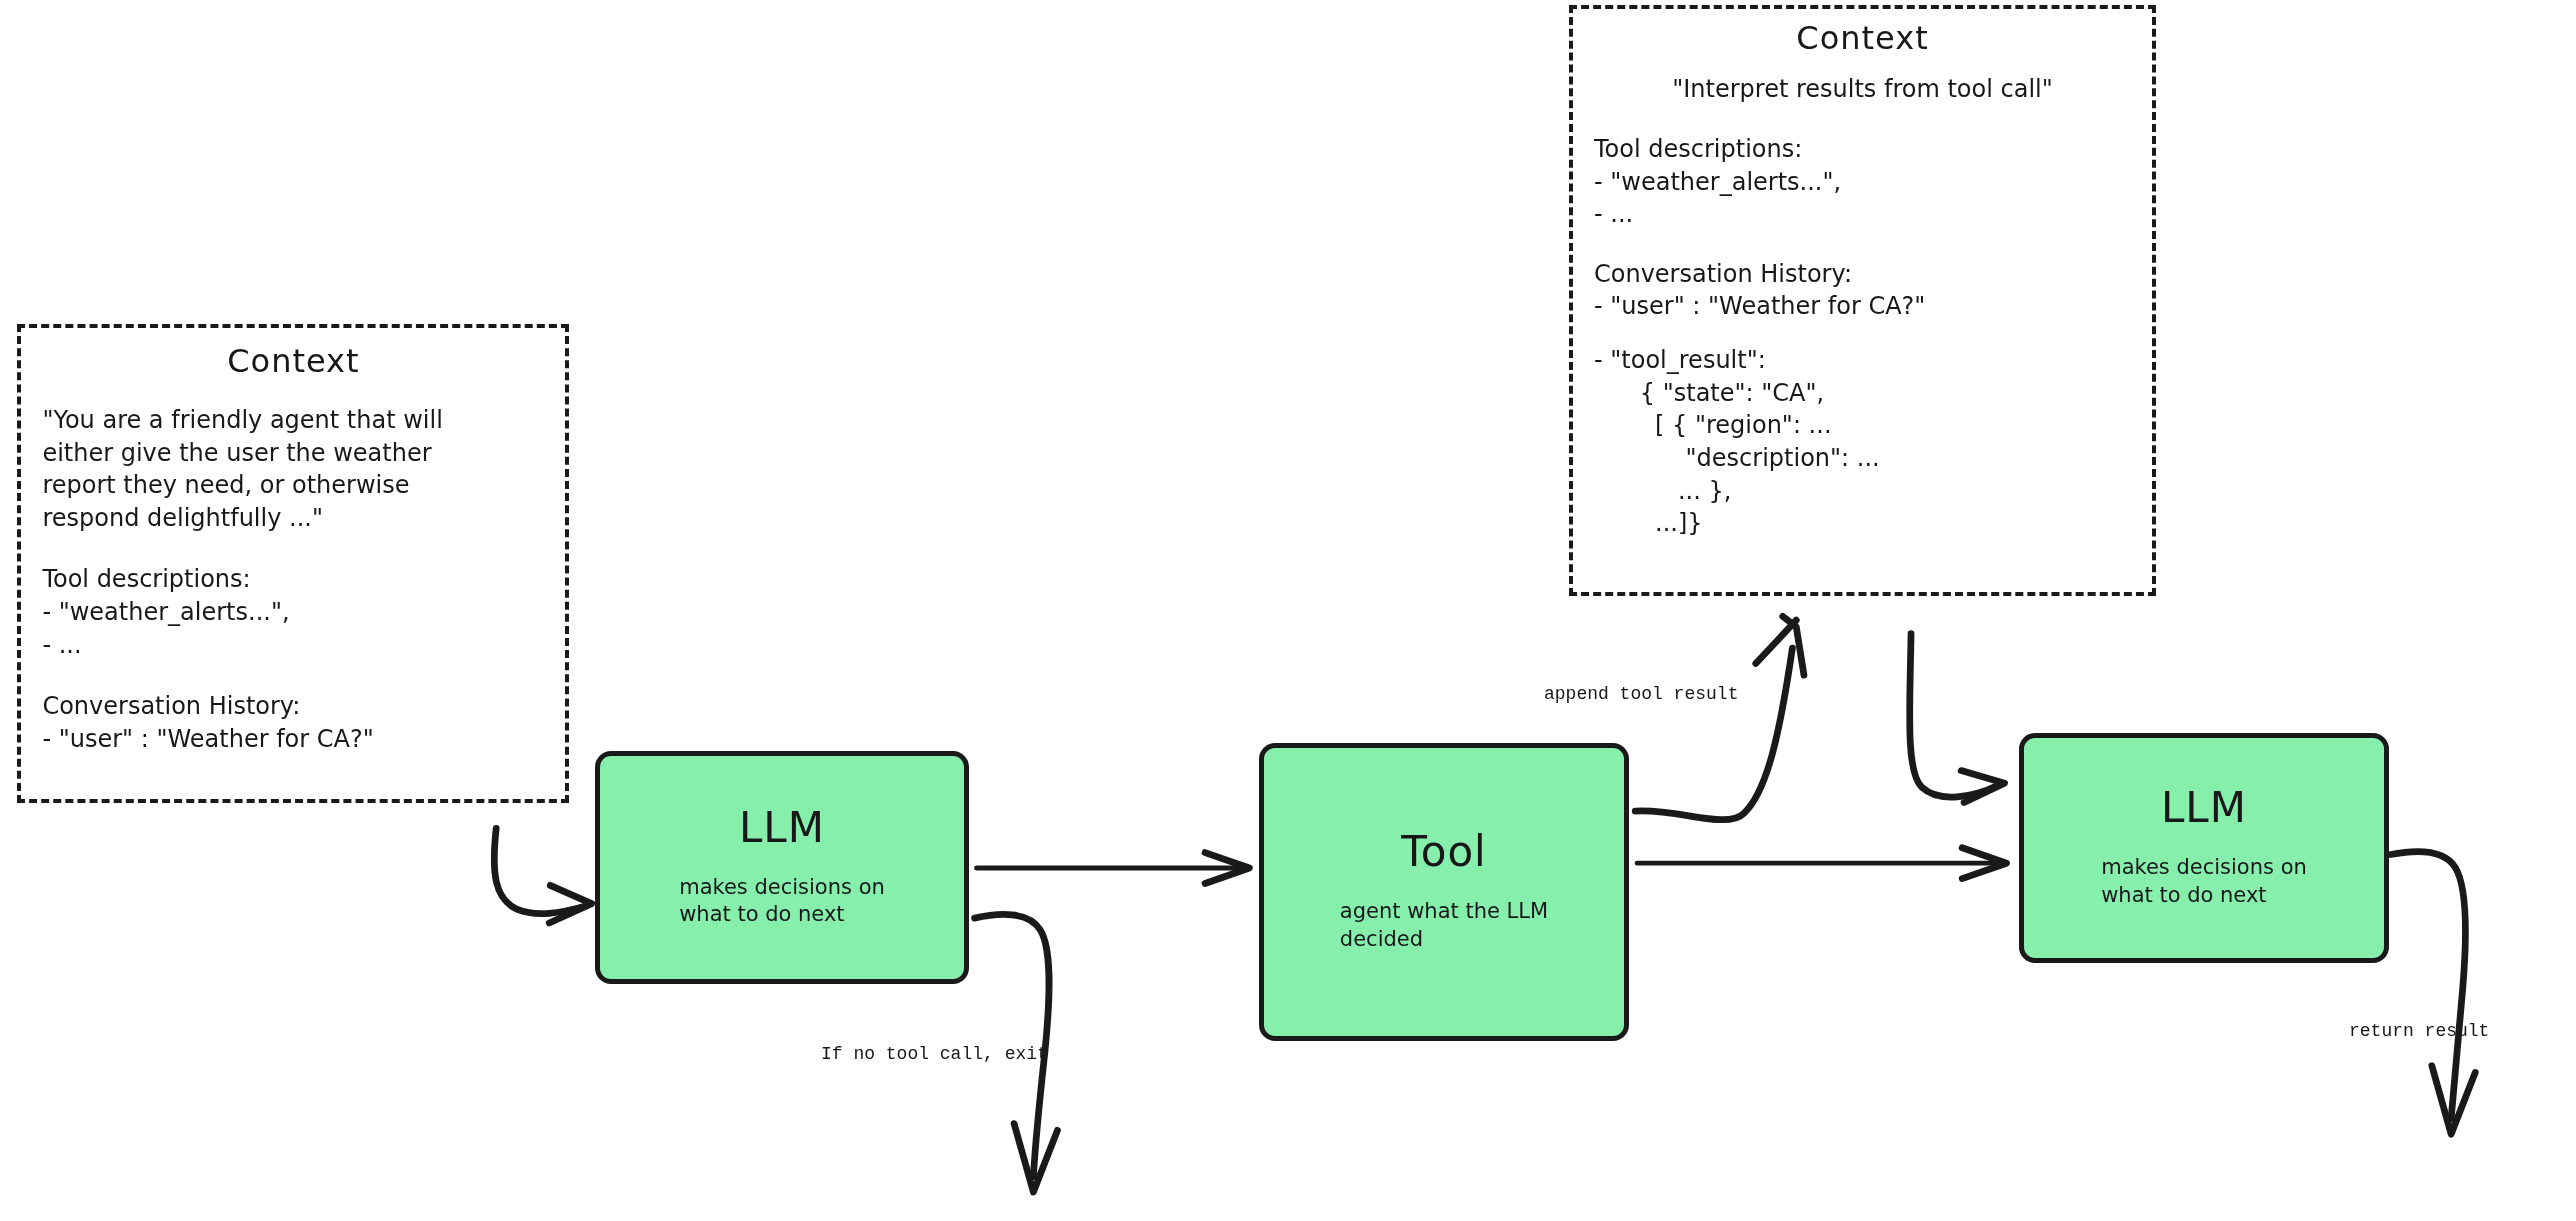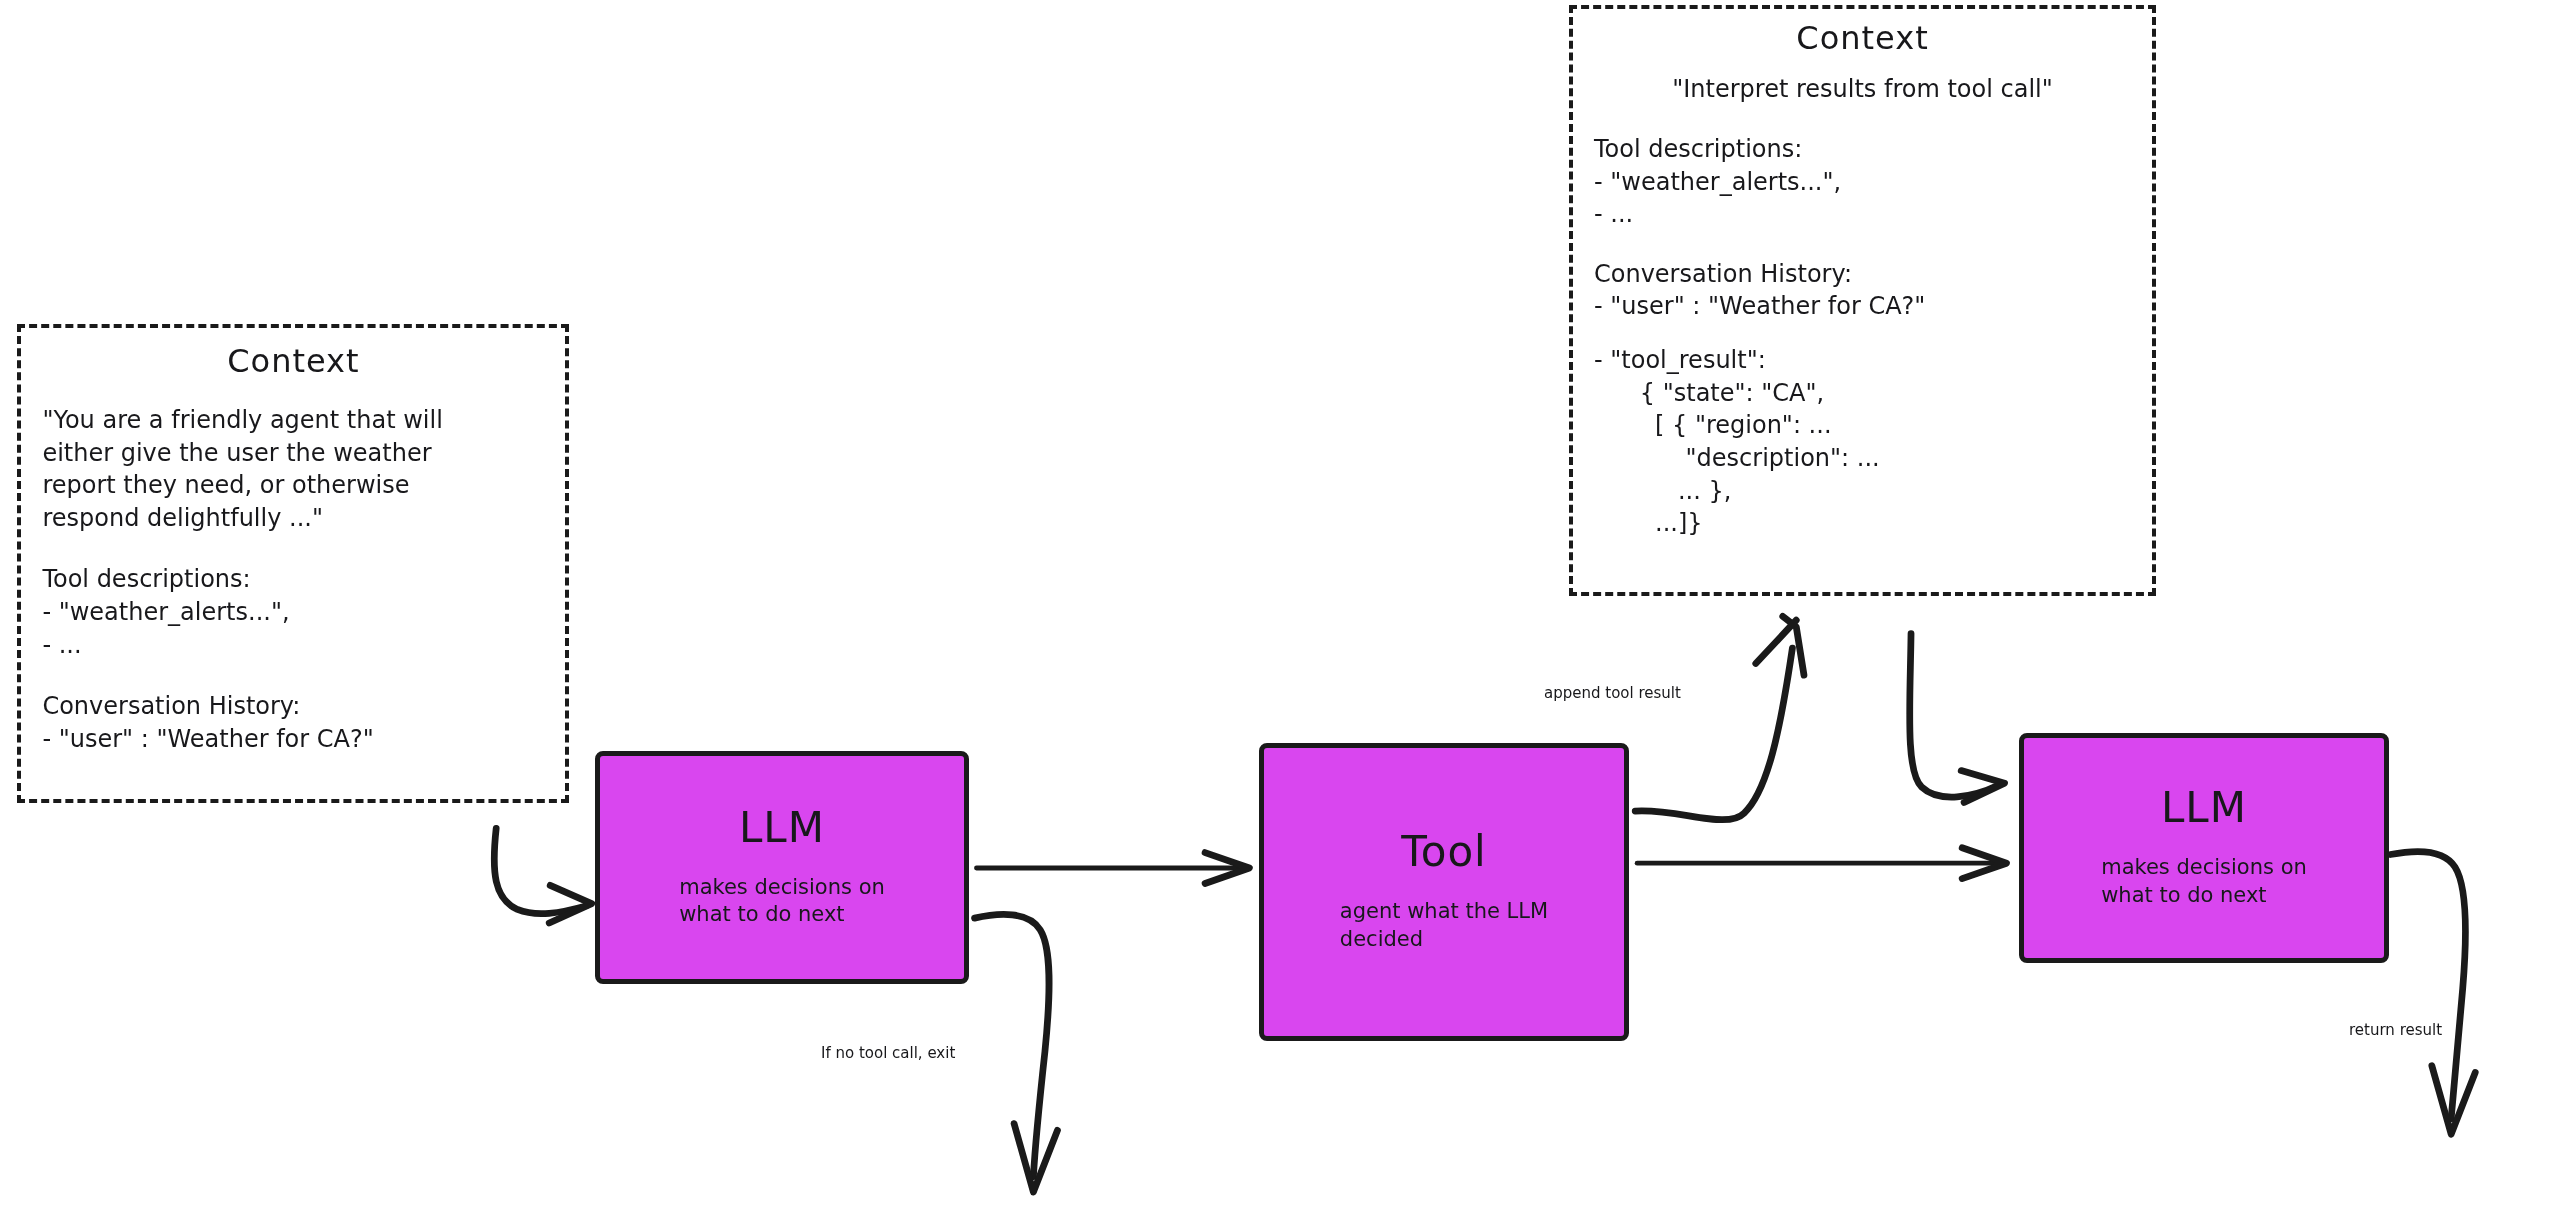--- a/index.html
+++ b/index.html
@@ -29,23 +29,23 @@
     font-size:24px;
     line-height:1.36;
     white-space:pre-wrap;
   }
   .ctx-body.pre{white-space:pre;}
 
   
   .node{
     position:absolute;
     border:5.8px solid #1a1a1a;
-    border-radius:8px;
+    border-radius:16px;
     box-sizing:border-box;
-    background:#d946ef;
+    background:#86efac;
     display:flex;
     flex-direction:column;
     align-items:center;
     justify-content:center;
   }
   .node-title{
     font-size:42px;
     line-height:1;
     margin-bottom:25px;
     letter-spacing:1px;
@@ -53,23 +53,24 @@
   .node-sub{
     font-size:21px;
     line-height:1.3;
     text-align:left;
     white-space:pre-line;
   }
 
   
   .edge-label{
     position:absolute;
-    font-size:15px;
+    font-size:18px;
     line-height:1.2;
     white-space:nowrap;
+    font-family:Liberation Mono, monospace;
   }
 
   
   #arrows{position:absolute;left:0;top:0;width:2576px;height:1221px;pointer-events:none;}
   .stroke{fill:none;stroke:#1a1a1a;stroke-width:7;stroke-linecap:round;stroke-linejoin:round;}
   .stroke-thin{fill:none;stroke:#1a1a1a;stroke-width:5;stroke-linecap:round;stroke-linejoin:round;}
 </style>
 </head>
 <body>
 

